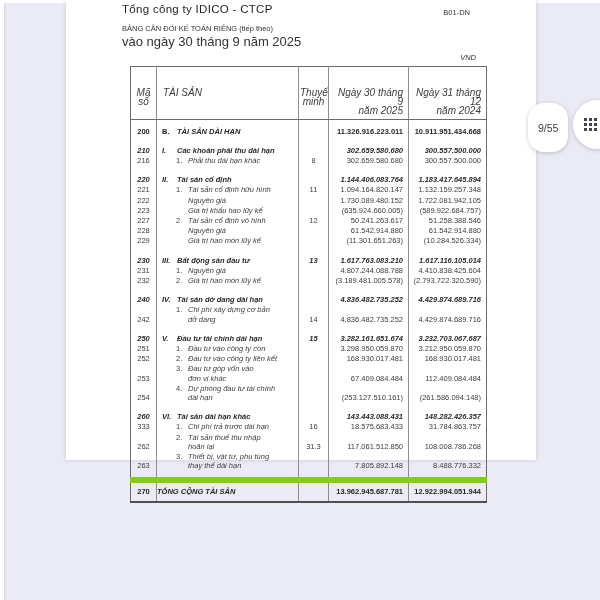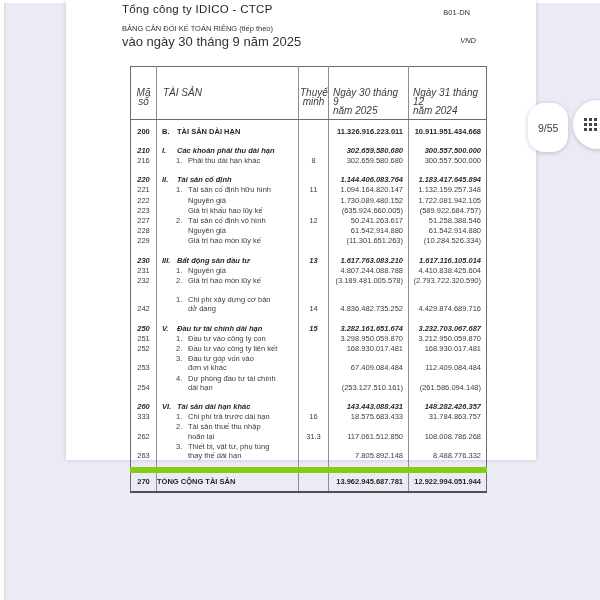--- a/index.html
+++ b/index.html
@@ -6,38 +6,38 @@
   body{font-family:"Liberation Sans","DejaVu Sans",sans-serif;}
   .viewer{position:relative;width:600px;height:600px;overflow:hidden;background:#ebebf5;}
   .top-edge{position:absolute;left:0;top:0;width:600px;height:3px;background:#ffffff;}
   .prev-page{position:absolute;left:0;top:0;width:4px;height:600px;background:#ffffff;box-shadow:1px 0 2px rgba(0,0,0,0.10);}
   .page{position:absolute;left:66px;top:0;width:470px;height:460px;background:#ffffff;box-shadow:0 0 4px rgba(40,40,80,0.18);}
 
   .company{position:absolute;left:56px;top:3px;font-size:11.5px;letter-spacing:.3px;color:#1f1f1f;white-space:nowrap;}
   .form-code{position:absolute;right:66px;top:8px;font-size:7.5px;color:#333;}
   .rpt-title{position:absolute;left:56px;top:24px;font-size:7.5px;color:#333;}
   .rpt-date{position:absolute;left:56px;top:33.5px;font-size:13px;color:#333;}
-  .currency{position:absolute;right:60px;top:36px;font-size:7.5px;font-style:italic;color:#333;}
+  .currency{position:absolute;right:60px;top:53px;font-size:7.5px;font-style:italic;color:#333;}
 
   table.bs{position:absolute;left:64px;top:66px;width:356px;border-collapse:collapse;table-layout:fixed;
            border:1px solid #6b6b6b;border-bottom:2px solid #4f4f4f;}
   .bs th,.bs td{border-right:1px solid #8e8e8e;overflow:hidden;}
   .bs th:last-child,.bs td:last-child{border-right:none;}
   .bs thead th{border-bottom:1px solid #6b6b6b;font-style:italic;font-weight:normal;font-size:10px;
                color:#3c3c3c;padding:21px 4px 4px;vertical-align:top;white-space:pre-line;line-height:9px;}
   .bs thead th.h-code{text-align:center;}
   .bs thead th.h-asset{text-align:left;padding-left:6px;}
   .bs thead th.h-note{text-align:center;padding-left:1px;padding-right:1px;}
-  .bs thead th.h-val{text-align:left;padding-right:5px;}
+  .bs thead th.h-val{text-align:right;padding-right:5px;}
   .bs tbody td{font-size:7.5px;color:#3c3c3c;vertical-align:bottom;padding:0.5px 0;line-height:9.2px;}
   .bs td.code{text-align:center;}
   .bs td.note{text-align:center;}
   .bs td.val{text-align:right;padding-right:5px;}
   .nm{display:flex;align-items:flex-start;}
-  .label{white-space:pre-line;}
+  .label{white-space:pre-line;font-style:italic;}
   tr.lvl0 .prefix{margin-left:5px;width:15px;flex:none;}
   tr.lvl1 .prefix{margin-left:19px;width:12px;flex:none;}
   tr.lvl2 .label{margin-left:31px;}
   tr.bold td{font-weight:bold;color:#262626;}
   tr.bold-italic td{font-weight:bold;font-style:italic;color:#2a2a2a;}
   tr.total td{font-weight:bold;color:#262626;border-top:6px solid #84cc16;vertical-align:middle;height:17px;}
   tr.gap td{height:8px;}
   tr.gap-sm td{height:5px;}
 
   .page-pill{position:absolute;left:528px;top:103px;height:49px;padding:0 10px;background:#fff;border-radius:16px;
@@ -262,20 +262,32 @@
             <td class="val">(3.189.481.005.578)</td>
             <td class="val">(2.793.722.320.590)</td>
           </tr>
           <tr class="gap">
             <td class="code"></td>
             <td class="name"></td>
             <td class="note"></td>
             <td class="val"></td>
             <td class="val"></td>
           </tr>
+          <tr class="bold-italic lvl0">
+            <td class="code">240</td>
+            <td class="name">
+              <div class="nm">
+                <span class="prefix">IV.</span>
+                <span class="label">Tài sản dở dang dài hạn</span>
+              </div>
+            </td>
+            <td class="note"></td>
+            <td class="val">4.836.482.735.252</td>
+            <td class="val">4.429.874.689.716</td>
+          </tr>
           <tr class=" lvl1">
             <td class="code">242</td>
             <td class="name">
               <div class="nm">
                 <span class="prefix">1.</span>
                 <span class="label">Chi phí xây dựng cơ bản
 dở dang</span>
               </div>
             </td>
             <td class="note">14</td>

